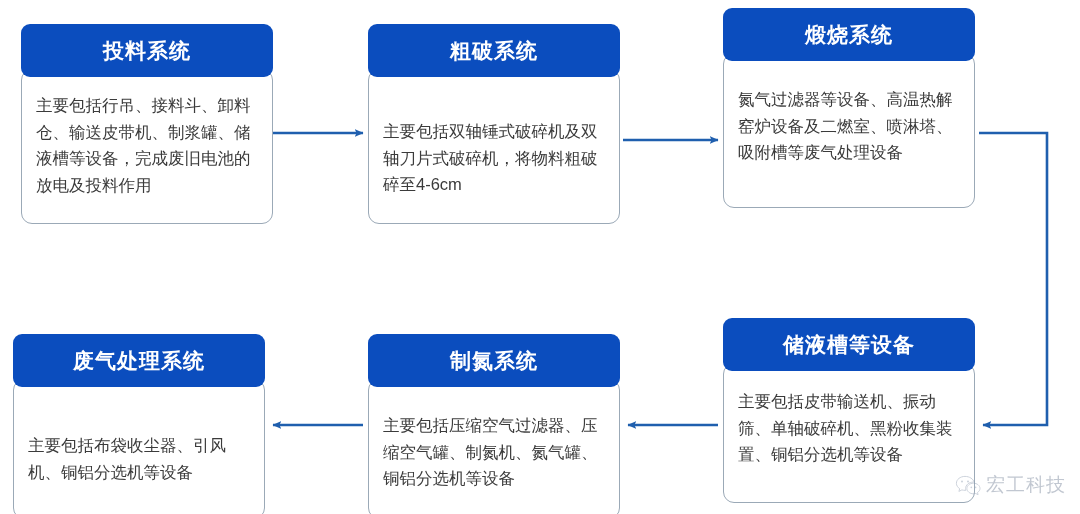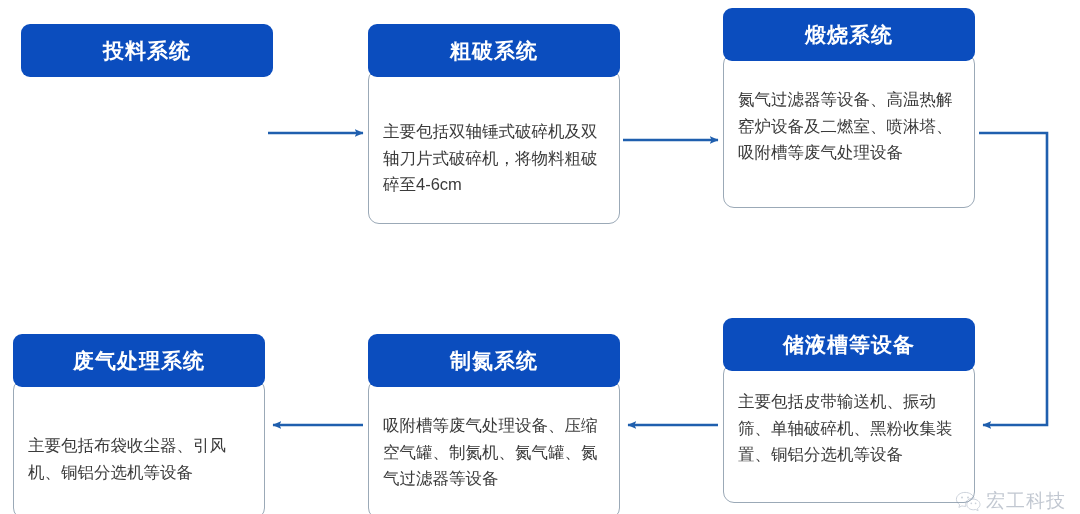--- a/index.html
+++ b/index.html
@@ -75,21 +75,21 @@
   #node-3 { left: 13px;  top: 318px; margin-top: 16px; }
   #node-4 { left: 368px; top: 334px; }
   #node-5 { left: 723px; top: 318px; }
   #node-3 .node-body { height: 140px; padding-top: 52px; }
   #node-4 .node-body { height: 140px; padding-top: 32px; }
   #node-5 .node-body { height: 140px; padding-top: 24px; }
 
   .watermark {
     position: absolute;
     right: 14px;
-    bottom: 0;
+    bottom: 16px;
     display: flex;
     align-items: center;
     gap: 5px;
     opacity: 0.42;
     z-index: 5;
     margin-top: 36px;
   }
   .watermark-text {
     font-size: 19px;
     color: #6E7C92;
@@ -124,20 +124,23 @@
 
     <line x1="718" y1="425" x2="628" y2="425" stroke="#1F5FAE" stroke-width="2.6" marker-end="url(#arrow-left)"></line>
 
     <line x1="363" y1="425" x2="273" y2="425" stroke="#1F5FAE" stroke-width="2.6" marker-end="url(#arrow-left)"></line>
   </svg>
 
   <div class="node" id="node-0">
     <div class="node-header">
       <span>投料系统</span>
     </div>
+    <div class="node-body">
+      <span class="node-body-text">主要包括行吊、接料斗、卸料仓、输送皮带机、制浆罐、储液槽等设备，完成废旧电池的放电及投料作用</span>
+    </div>
   </div>
 
   <div class="node" id="node-1">
     <div class="node-header">
       <span>粗破系统</span>
     </div>
     <div class="node-body">
       <span class="node-body-text">主要包括双轴锤式破碎机及双轴刀片式破碎机，将物料粗破碎至4-6cm</span>
     </div>
   </div>
@@ -158,21 +161,21 @@
     <div class="node-body">
       <span class="node-body-text">主要包括布袋收尘器、引风机、铜铝分选机等设备</span>
     </div>
   </div>
 
   <div class="node" id="node-4">
     <div class="node-header">
       <span>制氮系统</span>
     </div>
     <div class="node-body">
-      <span class="node-body-text">吸附槽等废气处理设备、压缩空气罐、制氮机、氮气罐、氮气过滤器等设备</span>
+      <span class="node-body-text">主要包括压缩空气过滤器、压缩空气罐、制氮机、氮气罐、铜铝分选机等设备</span>
     </div>
   </div>
 
   <div class="node" id="node-5">
     <div class="node-header">
       <span>储液槽等设备</span>
     </div>
     <div class="node-body">
       <span class="node-body-text">主要包括皮带输送机、振动筛、单轴破碎机、黑粉收集装置、铜铝分选机等设备</span>
     </div>

